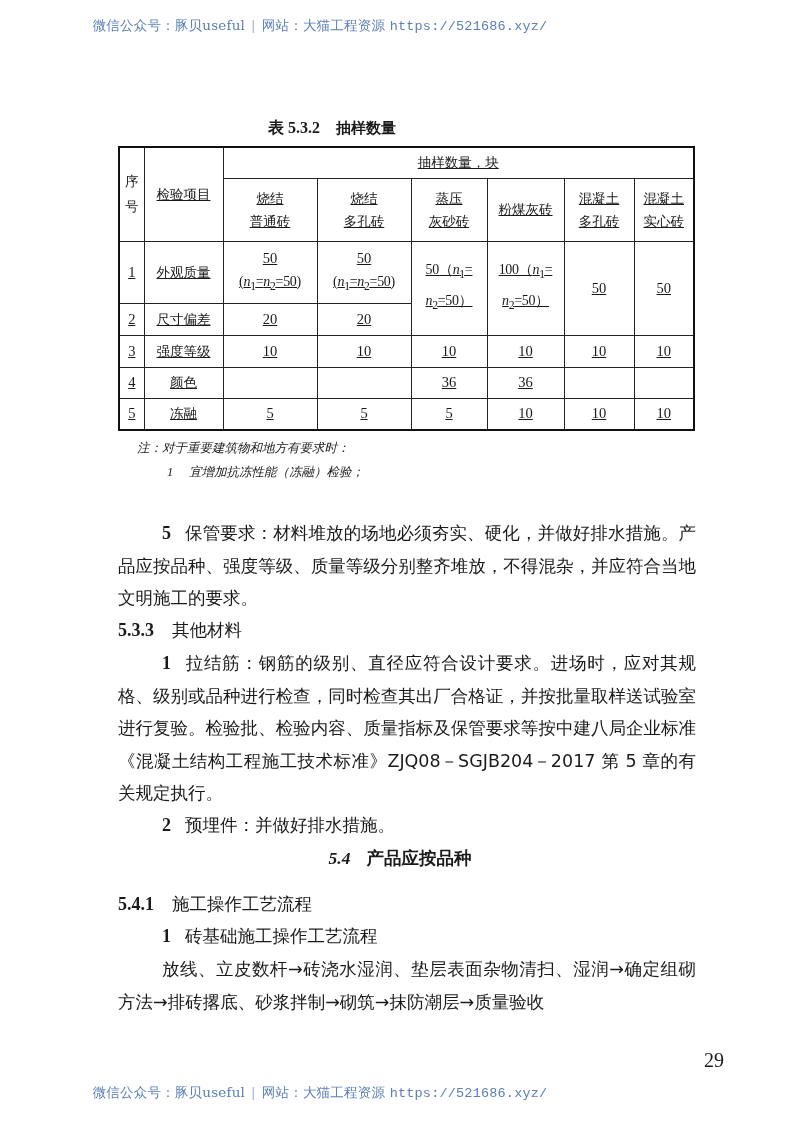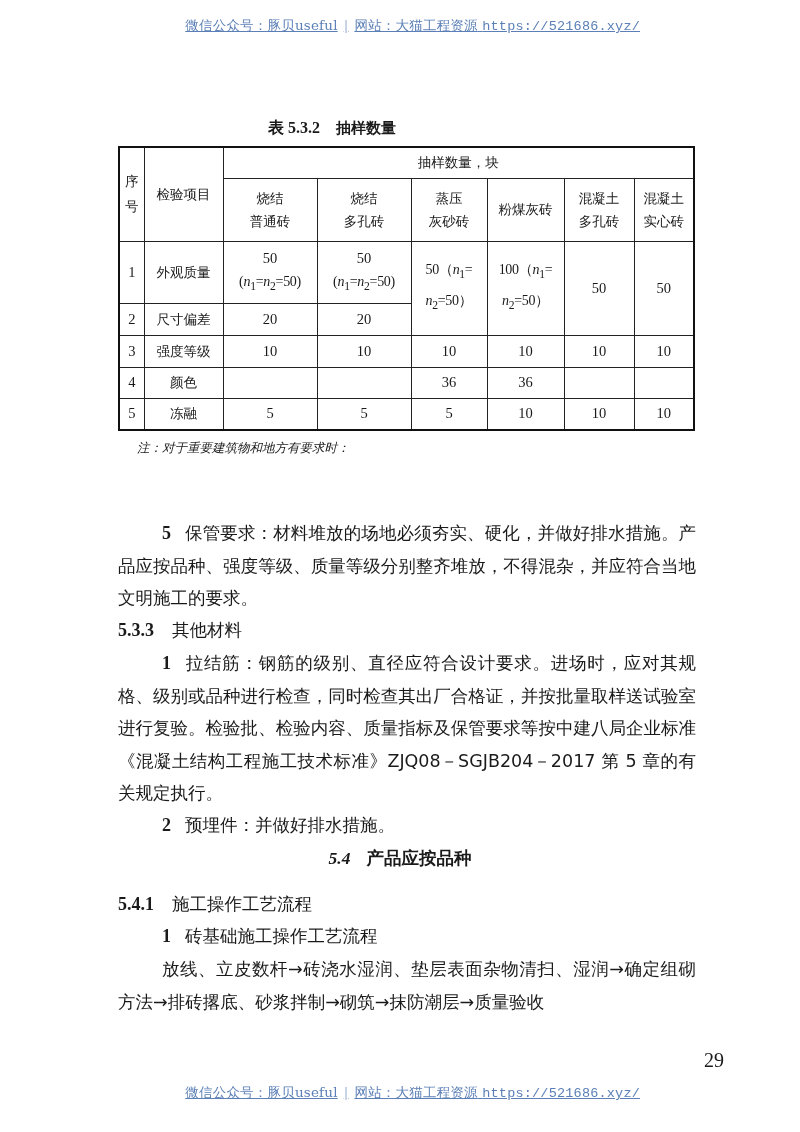--- a/index.html
+++ b/index.html
@@ -1,32 +1,32 @@
 <!DOCTYPE html>
 <html><head>
 <meta charset="utf-8">
 <style>
   html, body { margin:0; padding:0; background:#ffffff; }
   body { width:800px; height:1132px; position:relative; overflow:hidden;
          font-family:"DejaVu Serif","Liberation Serif",serif; color:#1a1a1a; }
-  .wm { position:absolute; left:0; width:640px; text-align:right; font-size:13.5px;
-        color:#5b7fb6; font-family:"DejaVu Serif","Liberation Serif",serif; letter-spacing:0.2px;text-decoration:underline; }
+  .wm { position:absolute; left:0; width:640px; text-align:center; font-size:13.5px;
+        color:#5b7fb6; font-family:"DejaVu Serif","Liberation Serif",serif; letter-spacing:0.2px; }
   .wm .sep { color:#9fb3d4; margin:0 6px; }
   .wm .url { font-family:"Liberation Mono","DejaVu Sans Mono",monospace; }
   .wm-top { top:17px; }
   .wm-bottom { top:1084px; }
 
   .table-title { position:absolute; top:118px; left:0; width:664px; text-align:center;
                  font-size:15px; font-weight:bold; font-family:"DejaVu Sans","Liberation Sans",sans-serif; }
   .table-title .num { margin-right:16px; font-family:"Liberation Serif",serif; font-size:16px; }
 
   table.sample { position:absolute; left:118px; top:146px; border-collapse:collapse;
                  font-size:13.5px; font-family:"DejaVu Sans","Liberation Sans",sans-serif; }
   table.sample td, table.sample th { border:1px solid #222; text-align:center; vertical-align:middle;
-                 font-weight:normal; padding:0; line-height:23px; }
+                 font-weight:normal; padding:0; line-height:23px;text-decoration:underline; }
   table.sample { border:2px solid #111; }
   .num-cell { font-family:"Liberation Serif","DejaVu Serif",serif; font-size:14.5px; }
   .formula { font-family:"Liberation Serif","DejaVu Serif",serif; font-size:14px; white-space:nowrap; letter-spacing:-0.3px; }
   .formula i { font-style:italic; }
 
   .notes { position:absolute; left:137px; top:436px; font-size:12.5px; line-height:24px;
            font-family:"DejaVu Sans","Liberation Sans",sans-serif;font-style:italic; }
   .notes .sub { padding-left:30px; }
   .notes .sub .n { display:inline-block; width:22px; font-family:"Liberation Serif",serif; }
 
@@ -150,20 +150,21 @@
     <td class="num-cell">5</td>
     <td class="num-cell">10</td>
     <td class="num-cell">10</td>
     <td class="num-cell">10</td>
   </tr>
 </tbody>
   </table>
 
 <div class="notes">
   <div>注：对于重要建筑物和地方有要求时：</div>
+  <div class="sub"><span class="n">1</span><span>宜增加抗冻性能（冻融）检验；</span></div>
 </div>
 
 <div class="para indent" style="top:517px;">
   <span class="lead">5</span><span>保管要求：材料堆放的场地必须夯实、硬化，并做好排水措施。产品应按品种、强度等级、质量等级分别整齐堆放，不得混杂，并应符合当地文明施工的要求。</span>
 </div>
 
 <div class="para" style="top:614px;">
   <span class="heading-num">5.3.3</span><span>其他材料</span>
 </div>
 

